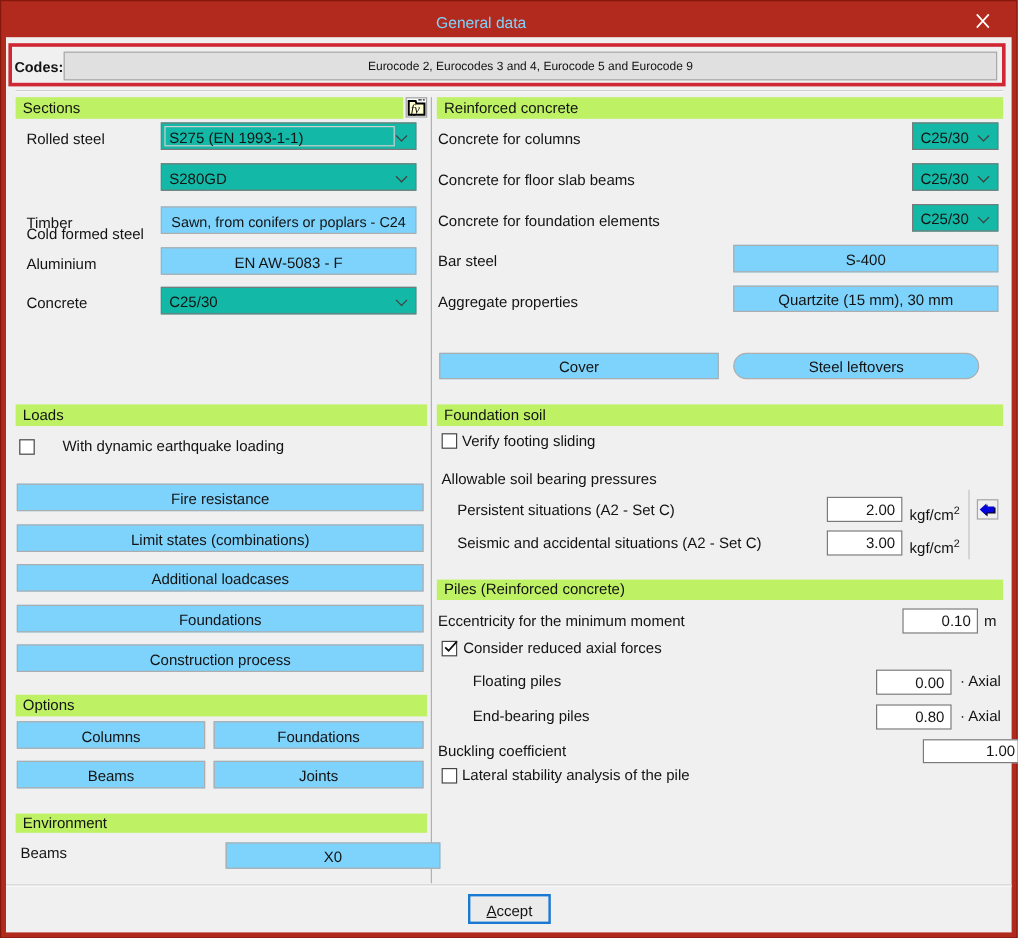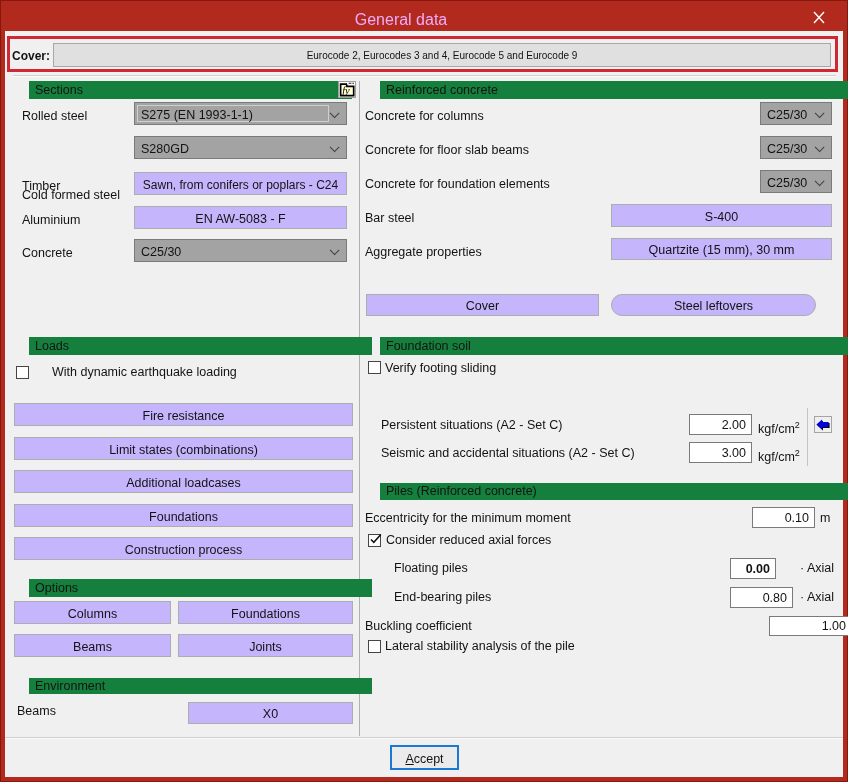--- a/index.html
+++ b/index.html
@@ -2,46 +2,46 @@
 <html><head>
 <meta charset="utf-8">
 <style>
   * { margin:0; padding:0; box-sizing:border-box; }
   html,body { width:848px; height:782px; }
   body { font-family:"Liberation Sans", sans-serif; font-size:12.5px; color:#131313; }
   #win { position:relative; width:848px; height:782px; background:#b22a1d; box-shadow: inset 0 0 0 1px #84180c; overflow:hidden; }
   #content { position:absolute; left:5px; top:31px; width:838px; height:746px; background:#f0f0f0; }
   .abs { position:absolute; }
   .lb { position:absolute; height:16px; line-height:16px; white-space:nowrap; }
-  .bar { position:absolute; background:#15803d; height:18px; line-height:18px; padding-left:6px;margin-left:16px; }
-  .btn { position:absolute; background:#c4b5fd; border:1px solid #adadad; text-align:center; }
+  .bar { position:absolute; background:#bef264; height:18px; line-height:18px; padding-left:6px; }
+  .btn { position:absolute; background:#7dd3fc; border:1px solid #adadad; text-align:center; }
   .btn span { position:absolute; left:0; right:0; top:calc(50% + 1px); transform:translateY(-50%); display:block; white-space:nowrap; }
-  .dd { position:absolute; background:#a3a3a3; border:1px solid #7a7a7a; }
+  .dd { position:absolute; background:#14b8a6; border:1px solid #7a7a7a; }
   .dd .t { position:absolute; left:6px; top:calc(50% + 1px); transform:translateY(-50%); white-space:nowrap; }
   .dd::after { content:""; position:absolute; right:9px; top:7px; width:5.5px; height:5.5px;
     border-left:1.4px solid #404040; border-bottom:1.4px solid #404040; transform:rotate(-45deg); }
   .inp { position:absolute; background:#fff; border:1px solid #7a7a7a; text-align:right; padding-right:5px; }
   .inp span { position:absolute; right:5px; top:50%; transform:translateY(-50%); }
   .cb { position:absolute; width:13px; height:13px; background:#fff; border:1.6px solid #454545; }
   .vline { position:absolute; width:1px; background:#b0b0b0; }
   .hline { position:absolute; height:1px; background:#d9d9d9; }
 </style>
 </head>
 <body>
 <div id="win">
 
-  <div class="abs" style="left:0; width:802px; text-align:center; top:11px; color:#f0abfc; font-size:16px;">General data</div>
+  <div class="abs" style="left:0; width:802px; text-align:center; top:11px; color:#7dd3fc; font-size:13px;">General data</div>
   <svg class="abs" style="left:813px; top:11px;" width="12" height="13" viewBox="0 0 12 13">
     <path d="M1 1 L11 12 M11 1 L1 12" stroke="#fff" stroke-width="1.4"></path>
   </svg>
 
   <div id="content"></div>
 
   <div class="abs" style="left:7px; top:36px; width:831px; height:36px; border:3px solid #cf2733;"></div>
-  <div class="lb" style="left:12px; top:48px; font-weight:bold; font-size:12px;">Cover:</div>
+  <div class="lb" style="left:12px; top:48px; font-weight:bold; font-size:12px;">Codes:</div>
   <div class="abs" style="left:53px; top:43px; width:778px; height:24px; background:#e0e0e0; border:1px solid #a8a8a8; text-align:center; line-height:23px; font-size:10px;">Eurocode 2, Eurocodes 3 and 4, Eurocode 5 and Eurocode 9</div>
   <div class="hline" style="left:13px; top:75px; width:823px; background:#cfcfcf;"></div>
   <div class="hline" style="left:13px; top:76px; width:823px; background:#fbfbfb;"></div>
 
   <div class="vline" style="left:359px; top:81px; height:655px;"></div>
 
   <div class="bar" style="left:13px; top:81px; width:323px;">Sections</div>
   <div class="abs" style="left:338px; top:81px; width:18px; height:17px; background:#fbfbfb; border:1px solid #a0a0a0;">
     <svg width="18" height="17" viewBox="0 0 18 17" style="position:absolute; left:-1px; top:-1px;">
       <path d="M2.6 14.6 L2.6 3.1 L8.3 3.1 L9 5.3 L15.7 5.3 L15.7 14.6 Z" fill="#ffffd2" stroke="#000" stroke-width="1.7"></path>
@@ -102,21 +102,21 @@
     </div>
   <div class="btn" style="left:14px; top:634px; width:157px; height:23px;">
       <span>Beams</span>
     </div>
   <div class="btn" style="left:178px; top:634px; width:175px; height:23px;">
       <span>Joints</span>
     </div>
 
   <div class="bar" style="left:13px; top:678px; width:343px; height:16px; line-height:17px;">Environment</div>
   <div class="lb" style="left:17px; top:702.5px;">Beams</div>
-  <div class="btn" style="left:188px; top:702px; width:165px; height:22px;">
+  <div class="btn" style="left:188px; top:702px; width:179px; height:22px;">
       <span>X0</span>
     </div>
 
   <div class="bar" style="left:364px; top:81px; width:472px;">Reinforced concrete</div>
   <div class="lb" style="left:365px; top:107.5px;">Concrete for columns</div>
   <div class="lb" style="left:365px; top:141.5px;">Concrete for floor slab beams</div>
   <div class="lb" style="left:365px; top:175.5px;">Concrete for foundation elements</div>
   <div class="dd" style="left:760px; top:102px; width:72px; height:23px;">
       <span class="t">C25/30</span>
     </div>
@@ -139,20 +139,21 @@
   <div class="btn" style="left:366px; top:294px; width:233px; height:22px;">
       <span>Cover</span>
     </div>
   <div class="btn" style="left:611px; top:294px; width:205px; height:22px;border-radius:11px;">
       <span>Steel leftovers</span>
     </div>
 
   <div class="bar" style="left:364px; top:337px; width:472px;">Foundation soil</div>
   <div class="cb" style="left:368px; top:361px;"></div>
   <div class="lb" style="left:385px; top:360px;">Verify footing sliding</div>
+  <div class="lb" style="left:368px; top:391px;">Allowable soil bearing pressures</div>
   <div class="lb" style="left:381px; top:417px;">Persistent situations (A2 - Set C)</div>
   <div class="inp" style="left:689px; top:414px; width:63px; height:21px;">
       <span>2.00</span>
     </div>
   <div class="lb" style="left:758px; top:417px;">kgf/cm<sup style="font-size:9px;">2</sup></div>
   <div class="lb" style="left:381px; top:445px;">Seismic and accidental situations (A2 - Set C)</div>
   <div class="inp" style="left:689px; top:442px; width:63px; height:21px;">
       <span>3.00</span>
     </div>
   <div class="lb" style="left:758px; top:445px;">kgf/cm<sup style="font-size:9px;">2</sup></div>
@@ -169,21 +170,21 @@
   <div class="inp" style="left:752px; top:507px; width:63px; height:21px;">
       <span>0.10</span>
     </div>
   <div class="lb" style="left:820px; top:510px;">m</div>
   <div class="cb" style="left:368px; top:534px;"></div>
   <svg class="abs" style="left:368px; top:531px;" width="16" height="16" viewBox="0 0 16 16">
     <path d="M3 8.5 L5.8 11.3 L12.8 3.4" stroke="#111" stroke-width="1.5" fill="none"></path>
   </svg>
   <div class="lb" style="left:386px; top:531.5px;">Consider reduced axial forces</div>
   <div class="lb" style="left:394px; top:560px;">Floating piles</div>
-  <div class="inp" style="left:730px; top:558px; width:46px; height:21px;font-weight:bold;">
+  <div class="inp" style="left:730px; top:558px; width:63px; height:21px;">
       <span>0.00</span>
     </div>
   <div class="lb" style="left:800px; top:560px;">· Axial</div>
   <div class="lb" style="left:394px; top:589px;">End-bearing piles</div>
   <div class="inp" style="left:730px; top:587px; width:63px; height:21px;">
       <span>0.80</span>
     </div>
   <div class="lb" style="left:800px; top:589px;">· Axial</div>
   <div class="lb" style="left:365px; top:618px;">Buckling coefficient</div>
   <div class="inp" style="left:769px; top:616px; width:83px; height:20px;">

